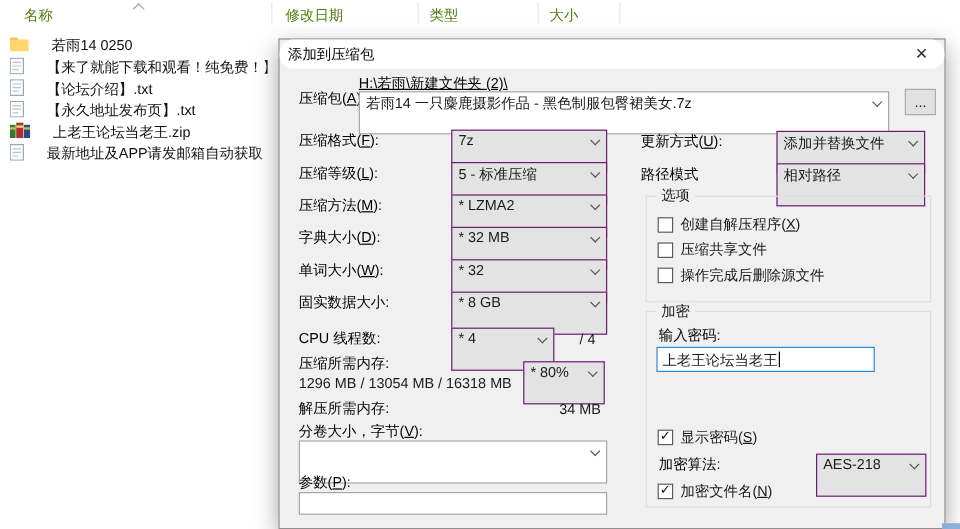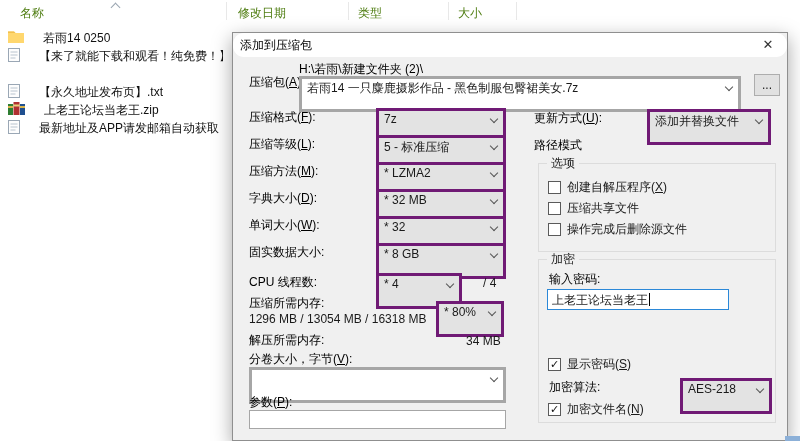--- a/index.html
+++ b/index.html
@@ -19,36 +19,36 @@
   .ficon { flex:0 0 auto; display:inline-block; }
 
   
   .dialog { position:absolute; left:232px; top:32px; width:556px; height:409px;
       background:#f0f0f0; border:1px solid #8f8f8f; box-shadow:0 6px 18px rgba(0,0,0,.35); }
   .titlebar { position:absolute; left:0; top:0; width:100%; height:24px; background:#fff;border-radius:11px; }
   .titlebar .title { position:absolute; left:7px; top:0; line-height:24px; font-size:12px; color:#000; }
   .close-btn { position:absolute; right:0; top:0; width:38px; height:24px; text-align:center; line-height:24px;
       font-size:13px; color:#333; cursor:pointer; }
   .lbl { position:absolute; white-space:nowrap; line-height:19px; color:#000; }
-  .combo { position:absolute; height:36px; background:#e3e3e3; border:3px solid #701a75; padding:1px 18px 12px 5px;
+  .combo { position:absolute; height:36px; background:#e3e3e3; border:1px solid #701a75; padding:1px 18px 12px 5px;
       white-space:nowrap; overflow:hidden; cursor:default; }
   .combo.white { background:#fff; border-color:#a6a6a6; }
   .chev { position:absolute; right:6px; top:5px; width:6px; height:6px;
       border-right:1px solid #555; border-bottom:1px solid #555; transform:rotate(45deg); }
   .pushbtn { position:absolute; background:#e1e1e1; border:1px solid #adadad; text-align:center; cursor:pointer; }
   .tinput { position:absolute; height:19px; background:#fff; border:1px solid #a6a6a6; padding:1px 4px 0 4px; }
   .groupbox { position:absolute; border:1px solid #dcdcdc; }
   .groupbox .legend { position:absolute; left:8px; top:-8px; background:#f0f0f0; padding:0 4px; line-height:15px; }
   .cbrow { position:absolute; display:flex; align-items:center; white-space:nowrap; cursor:default; }
   .cbox { width:13px; height:13px; background:#fff; border:1px solid #5a5a5a; margin-right:6px;
       font-size:11px; line-height:11px; text-align:center; color:#111; }
   .pwfield { position:absolute; height:21px; background:#fff; border:1px solid #2b88d8; padding:2px 4px 0 4px; white-space:nowrap; }
   .caret-line { display:inline-block; width:1px; height:13px; background:#000; vertical-align:-2px; margin-left:1px; }
   .static-val { position:absolute; white-space:nowrap; }
-  .dirpath { position:absolute; white-space:nowrap; color:#000; }
+  .dirpath { position:absolute; white-space:nowrap; color:#000;text-decoration:underline; }
   .frag { position:absolute; left:785px; top:436px; width:15px; height:5px; background:#8cb0d8; }
 </style>
 </head>
 <body>
 
 <div id="screen">
 
   <div class="explorer">
     <div class="col-header" style="left:20px">名称</div>
     <span class="sort-caret"></span>
@@ -73,20 +73,31 @@
       <span class="ficon">
         <svg width="12" height="14" viewBox="0 0 12 14">
             <rect x="0.5" y="0.5" width="11" height="13" fill="#fdfdfd" stroke="#9aa7b5"></rect>
             <line x1="2.5" y1="4" x2="9.5" y2="4" stroke="#b9c4cf"></line>
             <line x1="2.5" y1="7" x2="9.5" y2="7" stroke="#b9c4cf"></line>
             <line x1="2.5" y1="10" x2="7.5" y2="10" stroke="#b9c4cf"></line>
           </svg>
       </span>
       <span class="fname">【来了就能下载和观看！纯免费！】.txt</span>
     </div>
+    <div class="file-row" style="top:65px">
+      <span class="ficon">
+        <svg width="12" height="14" viewBox="0 0 12 14">
+            <rect x="0.5" y="0.5" width="11" height="13" fill="#fdfdfd" stroke="#9aa7b5"></rect>
+            <line x1="2.5" y1="4" x2="9.5" y2="4" stroke="#b9c4cf"></line>
+            <line x1="2.5" y1="7" x2="9.5" y2="7" stroke="#b9c4cf"></line>
+            <line x1="2.5" y1="10" x2="7.5" y2="10" stroke="#b9c4cf"></line>
+          </svg>
+      </span>
+      <span class="fname">【论坛介绍】.txt</span>
+    </div>
     <div class="file-row" style="top:83px">
       <span class="ficon">
         <svg width="12" height="14" viewBox="0 0 12 14">
             <rect x="0.5" y="0.5" width="11" height="13" fill="#fdfdfd" stroke="#9aa7b5"></rect>
             <line x1="2.5" y1="4" x2="9.5" y2="4" stroke="#b9c4cf"></line>
             <line x1="2.5" y1="7" x2="9.5" y2="7" stroke="#b9c4cf"></line>
             <line x1="2.5" y1="10" x2="7.5" y2="10" stroke="#b9c4cf"></line>
           </svg>
       </span>
       <span class="fname">【永久地址发布页】.txt</span>
@@ -185,20 +196,23 @@
     <div class="tinput" style="left:16px; top:377px; width:257px">
       <span></span>
     </div>
 
     <div class="lbl" style="left:301px; top:76px">更新方式(<u>U</u>):</div>
     <div class="combo" style="left:414px; top:76px; width:124px">
       <span>添加并替换文件</span><span class="chev"></span>
     </div>
 
     <div class="lbl" style="left:301px; top:103px">路径模式</div>
+    <div class="combo" style="left:414px; top:103px; width:124px">
+      <span>相对路径</span><span class="chev"></span>
+    </div>
 
     <div class="groupbox" style="left:305px; top:130px; width:238px; height:89px">
       <span class="legend">选项</span>
       <div class="cbrow" style="left:9px; top:15px">
         <span class="cbox"></span>
         <span>创建自解压程序(<u>X</u>)</span>
       </div>
       <div class="cbrow" style="left:9px; top:36px">
         <span class="cbox"></span>
         <span>压缩共享文件</span>

